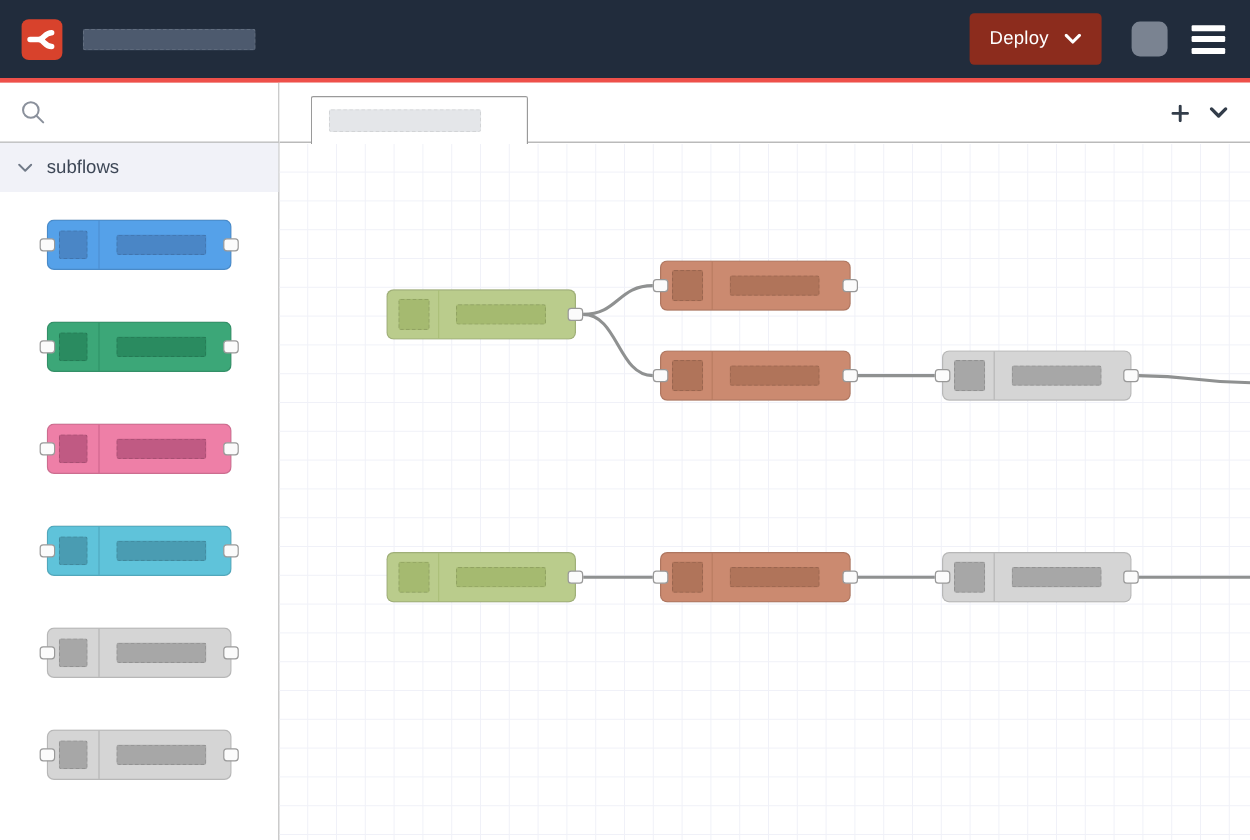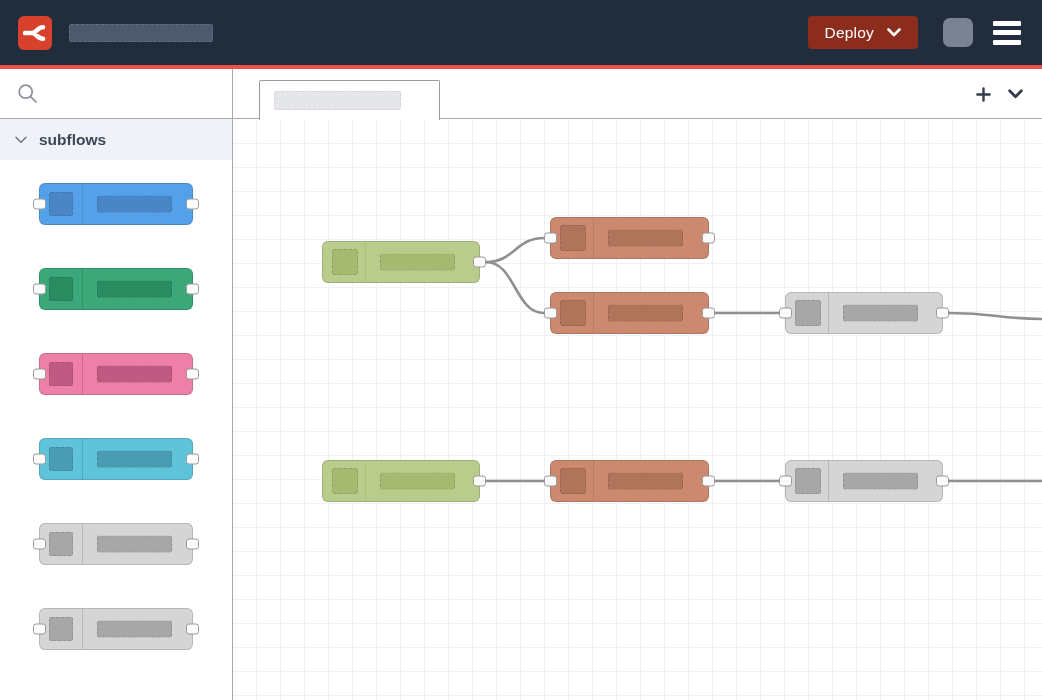--- a/index.html
+++ b/index.html
@@ -22,21 +22,21 @@
     display: flex; align-items: center; justify-content: center;
     flex: 0 0 auto;
   }
   .title-ph {
     width: 144px; height: 18px; margin-left: 17px;
     background: var(--title-placeholder-bg); border-radius: 2px;
     border: 1px dashed rgba(255,255,255,0.12);
   }
   .spacer { flex: 1; }
   .deploy {
-    height: 33px; padding: 0 17px;
+    height: 43px; padding: 0 17px;
     background: var(--deploy-bg); color: var(--deploy-text);
     border: none; border-radius: 4px;
     font-family: "Liberation Sans", sans-serif;
     font-size: 15.5px; font-weight: 500; letter-spacing: .2px;
     display: flex; align-items: center; gap: 13px; cursor: pointer;
   }
   .avatar {
     width: 30px; height: 29px; margin-left: 25px;
     background: var(--avatar-bg); border-radius: 7px;
   }
@@ -52,21 +52,21 @@
   }
   .search-row {
     height: 50px; border-bottom: 1px solid var(--divider);
     display: flex; align-items: center; padding-left: 17px;
   }
   .section {
     height: 41px; background: var(--section-bg);
     display: flex; align-items: center; padding-left: 15px; gap: 12px;
     cursor: pointer;
   }
-  .section-label { font-size: 15.5px; font-weight: 700; color: var(--section-text); }
+  .section-label { font-size: 15.5px; font-weight: 400; color: var(--section-text); }
   .palette { padding: 23px 0 0 39px; display: flex; flex-direction: column; gap: 43px; }
 
   
   .node {
     position: relative; border-radius: 6px;
     border: 1px solid rgba(0,0,0,0.14);
   }
   .palette-node { width: 154px; height: 42px; cursor: grab; }
   .flow-node { position: absolute; cursor: pointer; }
   .icon-box {

